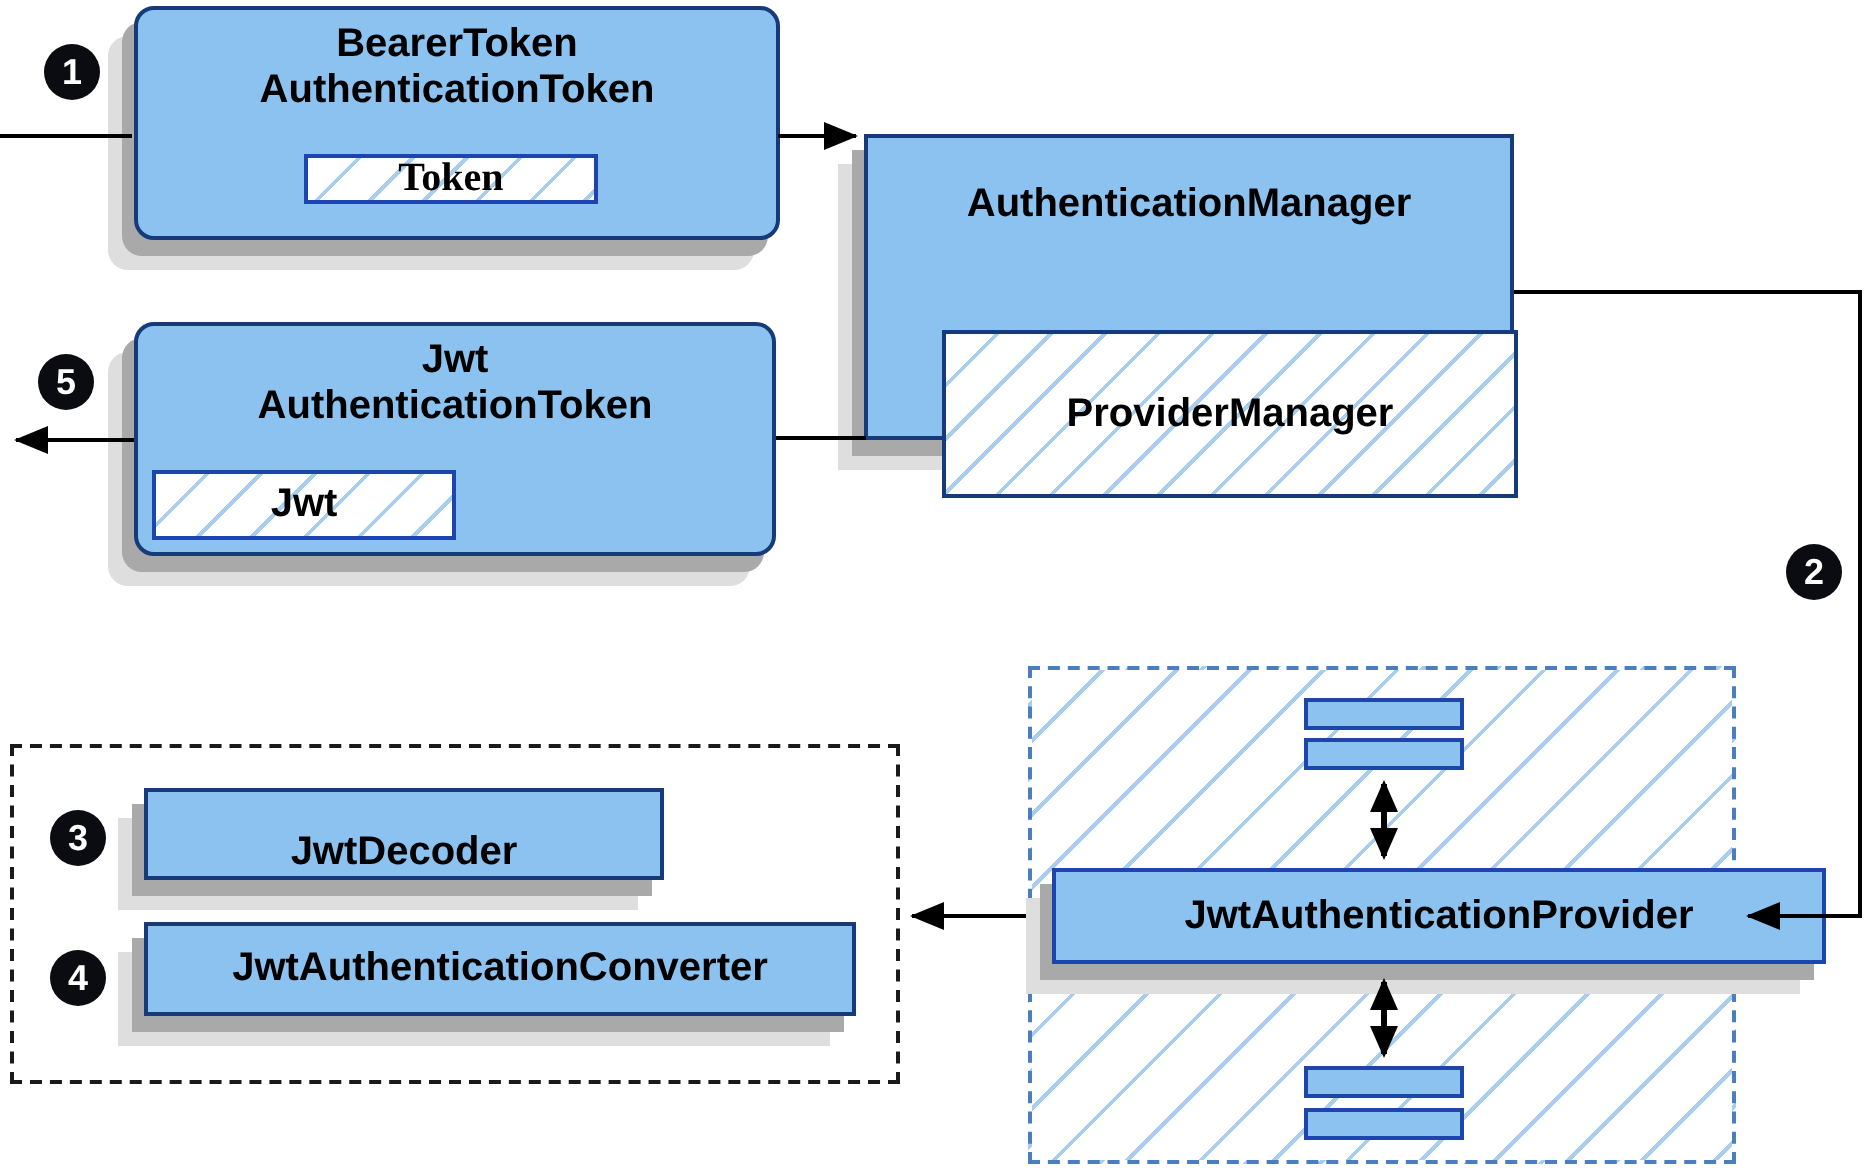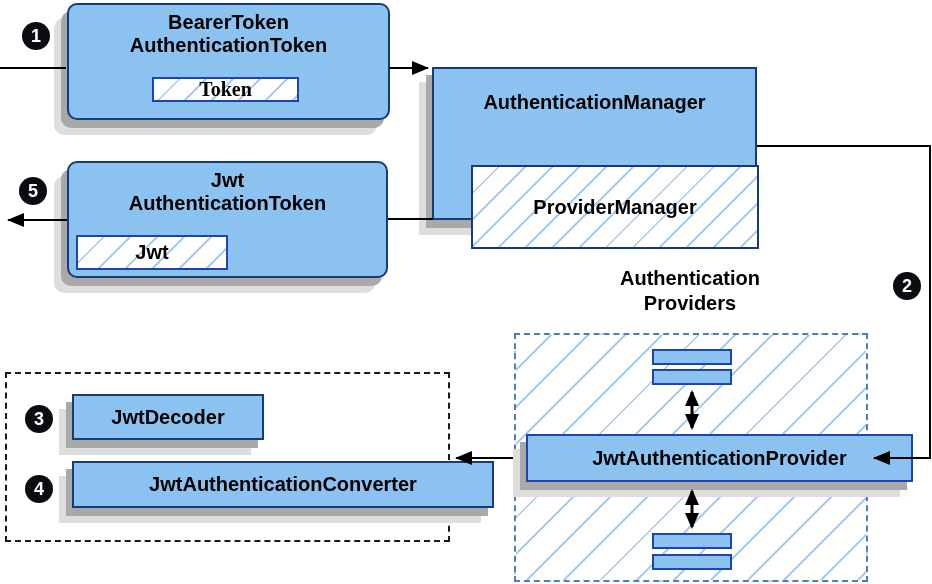--- a/index.html
+++ b/index.html
@@ -58,24 +58,20 @@
 
   <div class="abs bar z20" style="left:652px;top:349px;width:80px;height:16px;"></div>
   <div class="abs bar z20" style="left:652px;top:369px;width:80px;height:16px;"></div>
   <div class="abs bar z20" style="left:652px;top:533px;width:80px;height:16px;"></div>
   <div class="abs bar z20" style="left:652px;top:554px;width:80px;height:16px;"></div>
 
   <div class="abs node shadowed z20" style="left:526px;top:434px;width:387px;height:48px;justify-content:center;border-color:var(--accent-border);">
     <span>JwtAuthenticationProvider</span>
   </div>
 
-  <div class="abs free-label z20" style="left:570px;top:266px;width:240px;">
-    <div>Authentication</div>
-    <div>Providers</div>
-  </div>
 
   <div class="abs node rounded shadowed pad-top-sm z20" style="left:67px;top:3px;width:323px;height:117px;">
     <span>BearerToken</span>
     <span>AuthenticationToken</span>
   </div>
   <div class="abs chip hatch-fine z20" style="left:152px;top:77px;width:147px;height:25px;font-family:Liberation Serif, serif;">
     <span>Token</span>
   </div>
 
   <div class="abs node rounded shadowed pad-top-sm z20" style="left:67px;top:161px;width:321px;height:117px;">
@@ -87,24 +83,24 @@
   </div>
 
   <div class="abs node shadowed pad-top-md z20" style="left:432px;top:67px;width:325px;height:153px;">
     <span>AuthenticationManager</span>
   </div>
   <div class="abs chip hatch-fine z20" style="left:471px;top:124px;width:288px;height:84px;border-color:var(--box-border);margin-top:41px;">
     <span>ProviderManager</span>
   </div>
 
   <div class="abs group-black z10" style="left:5px;top:372px;width:445px;height:170px;"></div>
-  <div class="abs node shadowed z20" style="left:72px;top:394px;width:192px;height:46px;justify-content:center;">
+  <div class="abs node shadowed z20" style="left:72px;top:394px;width:260px;height:46px;justify-content:flex-end;">
     <span>JwtDecoder</span>
   </div>
-  <div class="abs node shadowed z20" style="left:72px;top:461px;width:422px;height:47px;justify-content:center;">
+  <div class="abs node shadowed z20" style="left:72px;top:461px;width:356px;height:47px;justify-content:center;">
     <span>JwtAuthenticationConverter</span>
   </div>
 
   <div class="abs badge z40" style="left:22px;top:22px;">
       <span>1</span>
     </div>
   <div class="abs badge z40" style="left:893px;top:272px;">
       <span>2</span>
     </div>
   <div class="abs badge z40" style="left:25px;top:405px;">

